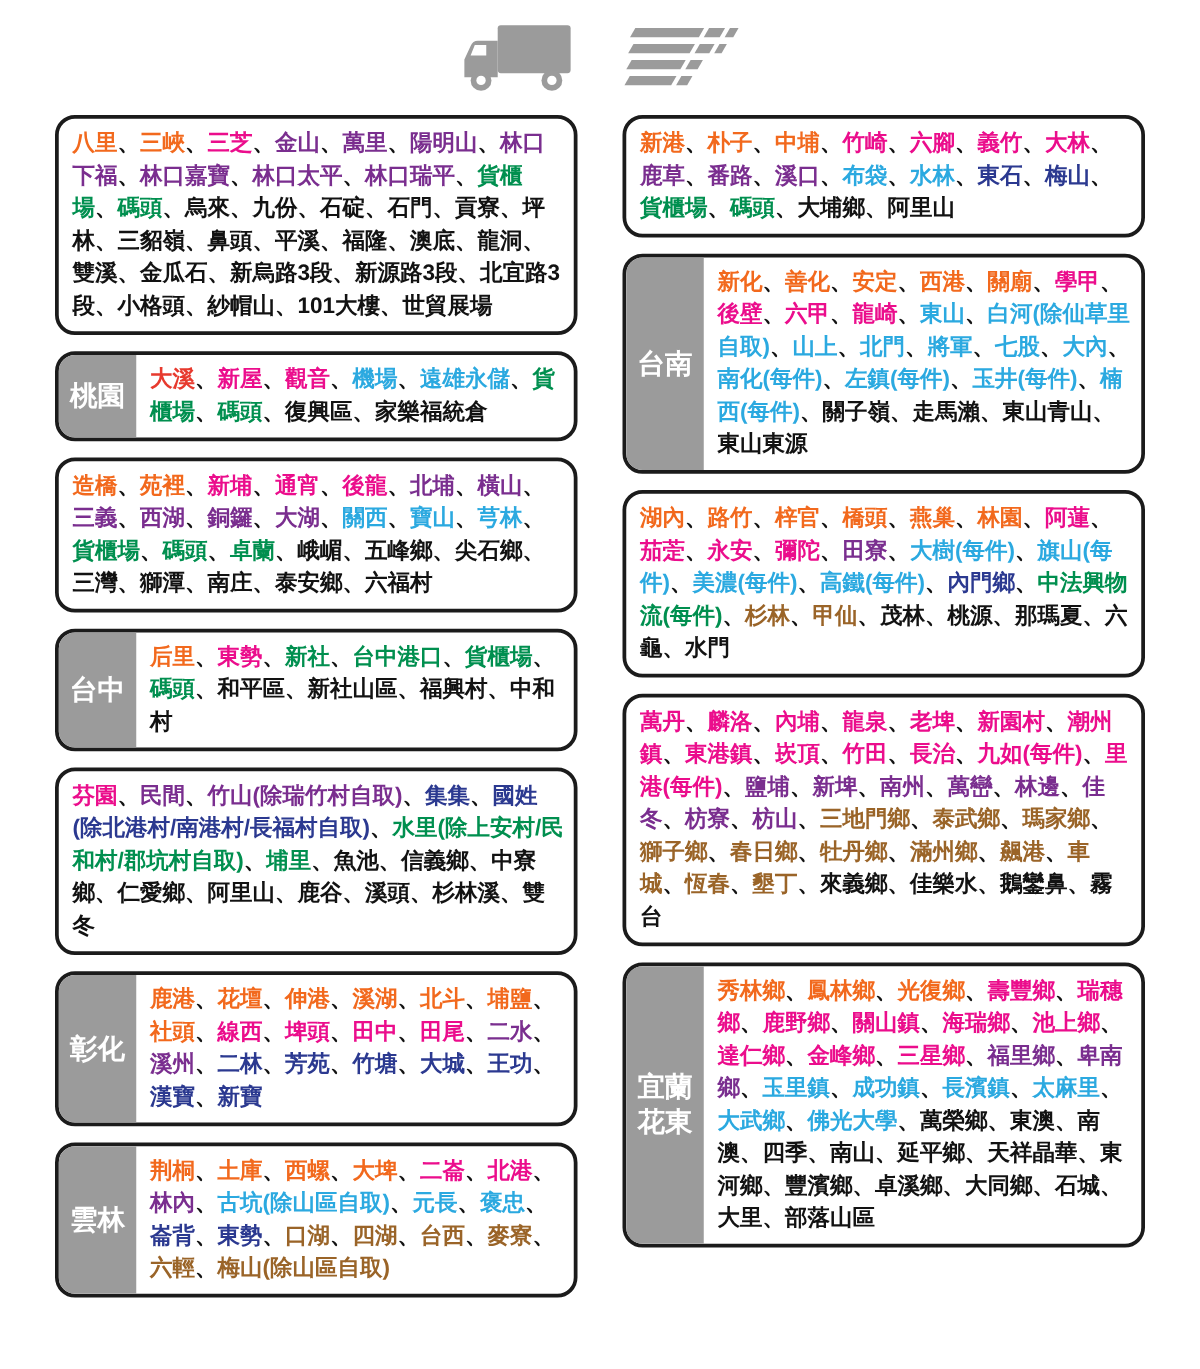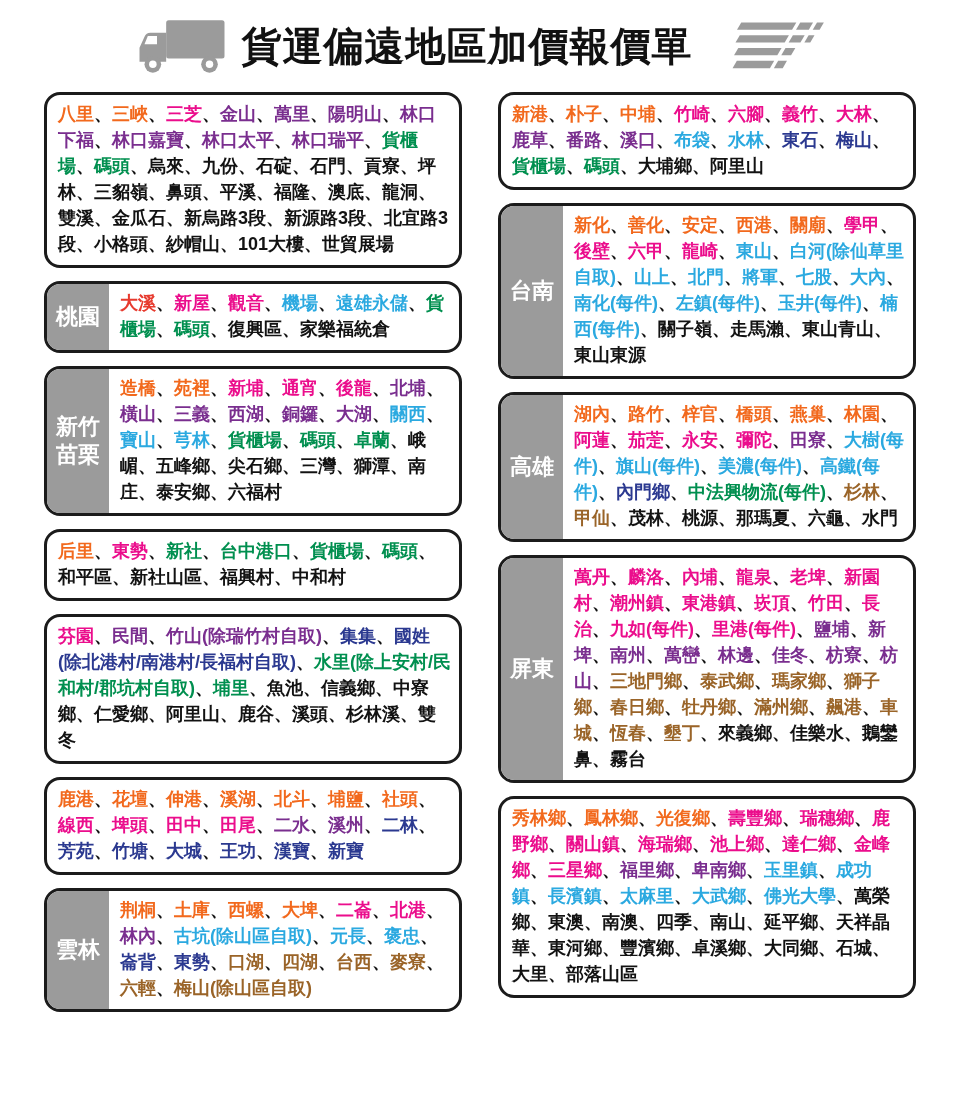--- a/index.html
+++ b/index.html
@@ -41,21 +41,20 @@
       <g fill="#9b9b9b">
         <rect x="36" y="5" width="70" height="46" rx="3"></rect>
         <path d="M36 20 H17 Q12 20 10 25 L4 38 V55 H36 Z"></path>
       </g>
       <path d="M14 24 h11 v10 H10 Z" fill="#ffffff"></path>
       <circle cx="20" cy="58" r="10" fill="#9b9b9b"></circle>
       <circle cx="20" cy="58" r="4.5" fill="#ffffff"></circle>
       <circle cx="88" cy="58" r="10" fill="#9b9b9b"></circle>
       <circle cx="88" cy="58" r="4.5" fill="#ffffff"></circle>
     </svg>
-    <h1 class="title">貨運偏遠地區加價報價單</h1>
     <svg width="118" height="52" viewBox="0 0 120 52">
       <g fill="#9b9b9b" transform="translate(26,0) skewX(-30)">
         <rect x="10" y="2" width="56" height="7.5"></rect>
         <rect x="70" y="2" width="13" height="7.5"></rect>
         <rect x="87" y="2" width="7" height="7.5"></rect>
         <rect x="16" y="15" width="50" height="7.5"></rect>
         <rect x="70" y="15" width="12" height="7.5"></rect>
         <rect x="86" y="15" width="6" height="7.5"></rect>
         <rect x="22" y="28" width="44" height="7.5"></rect>
         <rect x="70" y="28" width="10" height="7.5"></rect>
@@ -70,62 +69,62 @@
         <div class="block">
           <div class="content"><span class="seg" style="color: rgb(242, 105, 29);">八里</span><span class="sep">、</span><span class="seg" style="color: rgb(242, 105, 29);">三峽</span><span class="sep">、</span><span class="seg" style="color: rgb(235, 13, 140);">三芝</span><span class="sep">、</span><span class="seg" style="color: rgb(122, 46, 143);">金山</span><span class="sep">、</span><span class="seg" style="color: rgb(122, 46, 143);">萬里</span><span class="sep">、</span><span class="seg" style="color: rgb(122, 46, 143);">陽明山</span><span class="sep">、</span><span class="seg" style="color: rgb(122, 46, 143);">林口下福</span><span class="sep">、</span><span class="seg" style="color: rgb(122, 46, 143);">林口嘉寶</span><span class="sep">、</span><span class="seg" style="color: rgb(122, 46, 143);">林口太平</span><span class="sep">、</span><span class="seg" style="color: rgb(122, 46, 143);">林口瑞平</span><span class="sep">、</span><span class="seg" style="color: rgb(0, 143, 79);">貨櫃場</span><span class="sep">、</span><span class="seg" style="color: rgb(0, 143, 79);">碼頭</span><span class="sep">、</span><span class="seg" style="color: rgb(18, 18, 18);">烏來</span><span class="sep">、</span><span class="seg" style="color: rgb(18, 18, 18);">九份</span><span class="sep">、</span><span class="seg" style="color: rgb(18, 18, 18);">石碇</span><span class="sep">、</span><span class="seg" style="color: rgb(18, 18, 18);">石門</span><span class="sep">、</span><span class="seg" style="color: rgb(18, 18, 18);">貢寮</span><span class="sep">、</span><span class="seg" style="color: rgb(18, 18, 18);">坪林</span><span class="sep">、</span><span class="seg" style="color: rgb(18, 18, 18);">三貂嶺</span><span class="sep">、</span><span class="seg" style="color: rgb(18, 18, 18);">鼻頭</span><span class="sep">、</span><span class="seg" style="color: rgb(18, 18, 18);">平溪</span><span class="sep">、</span><span class="seg" style="color: rgb(18, 18, 18);">福隆</span><span class="sep">、</span><span class="seg" style="color: rgb(18, 18, 18);">澳底</span><span class="sep">、</span><span class="seg" style="color: rgb(18, 18, 18);">龍洞</span><span class="sep">、</span><span class="seg" style="color: rgb(18, 18, 18);">雙溪</span><span class="sep">、</span><span class="seg" style="color: rgb(18, 18, 18);">金瓜石</span><span class="sep">、</span><span class="seg" style="color: rgb(18, 18, 18);">新烏路3段</span><span class="sep">、</span><span class="seg" style="color: rgb(18, 18, 18);">新源路3段</span><span class="sep">、</span><span class="seg" style="color: rgb(18, 18, 18);">北宜路3段</span><span class="sep">、</span><span class="seg" style="color: rgb(18, 18, 18);">小格頭</span><span class="sep">、</span><span class="seg" style="color: rgb(18, 18, 18);">紗帽山</span><span class="sep">、</span><span class="seg" style="color: rgb(18, 18, 18);">101大樓</span><span class="sep">、</span><span class="seg" style="color: rgb(18, 18, 18);">世貿展場</span></div>
         </div>
         <div class="block">
           <div class="region-label">
             <div>桃園</div>
           </div>
           <div class="content"><span class="seg" style="color: rgb(231, 58, 46);">大溪</span><span class="sep">、</span><span class="seg" style="color: rgb(235, 13, 140);">新屋</span><span class="sep">、</span><span class="seg" style="color: rgb(235, 13, 140);">觀音</span><span class="sep">、</span><span class="seg" style="color: rgb(43, 169, 224);">機場</span><span class="sep">、</span><span class="seg" style="color: rgb(43, 169, 224);">遠雄永儲</span><span class="sep">、</span><span class="seg" style="color: rgb(0, 143, 79);">貨櫃場</span><span class="sep">、</span><span class="seg" style="color: rgb(0, 143, 79);">碼頭</span><span class="sep">、</span><span class="seg" style="color: rgb(18, 18, 18);">復興區</span><span class="sep">、</span><span class="seg" style="color: rgb(18, 18, 18);">家樂福統倉</span></div>
         </div>
         <div class="block">
-          <div class="region-label">
-            <div>新竹</div>
-            <div>苗栗</div>
-          </div>
           <div class="content"><span class="seg" style="color: rgb(242, 105, 29);">造橋</span><span class="sep">、</span><span class="seg" style="color: rgb(242, 105, 29);">苑裡</span><span class="sep">、</span><span class="seg" style="color: rgb(235, 13, 140);">新埔</span><span class="sep">、</span><span class="seg" style="color: rgb(235, 13, 140);">通宵</span><span class="sep">、</span><span class="seg" style="color: rgb(235, 13, 140);">後龍</span><span class="sep">、</span><span class="seg" style="color: rgb(122, 46, 143);">北埔</span><span class="sep">、</span><span class="seg" style="color: rgb(122, 46, 143);">橫山</span><span class="sep">、</span><span class="seg" style="color: rgb(122, 46, 143);">三義</span><span class="sep">、</span><span class="seg" style="color: rgb(122, 46, 143);">西湖</span><span class="sep">、</span><span class="seg" style="color: rgb(122, 46, 143);">銅鑼</span><span class="sep">、</span><span class="seg" style="color: rgb(122, 46, 143);">大湖</span><span class="sep">、</span><span class="seg" style="color: rgb(43, 169, 224);">關西</span><span class="sep">、</span><span class="seg" style="color: rgb(43, 169, 224);">寶山</span><span class="sep">、</span><span class="seg" style="color: rgb(43, 169, 224);">芎林</span><span class="sep">、</span><span class="seg" style="color: rgb(0, 143, 79);">貨櫃場</span><span class="sep">、</span><span class="seg" style="color: rgb(0, 143, 79);">碼頭</span><span class="sep">、</span><span class="seg" style="color: rgb(0, 143, 79);">卓蘭</span><span class="sep">、</span><span class="seg" style="color: rgb(18, 18, 18);">峨嵋</span><span class="sep">、</span><span class="seg" style="color: rgb(18, 18, 18);">五峰鄉</span><span class="sep">、</span><span class="seg" style="color: rgb(18, 18, 18);">尖石鄉</span><span class="sep">、</span><span class="seg" style="color: rgb(18, 18, 18);">三灣</span><span class="sep">、</span><span class="seg" style="color: rgb(18, 18, 18);">獅潭</span><span class="sep">、</span><span class="seg" style="color: rgb(18, 18, 18);">南庄</span><span class="sep">、</span><span class="seg" style="color: rgb(18, 18, 18);">泰安鄉</span><span class="sep">、</span><span class="seg" style="color: rgb(18, 18, 18);">六福村</span></div>
         </div>
         <div class="block">
+          <div class="region-label">
+            <div>台中</div>
+          </div>
           <div class="content"><span class="seg" style="color: rgb(242, 105, 29);">后里</span><span class="sep">、</span><span class="seg" style="color: rgb(235, 13, 140);">東勢</span><span class="sep">、</span><span class="seg" style="color: rgb(0, 143, 79);">新社</span><span class="sep">、</span><span class="seg" style="color: rgb(0, 143, 79);">台中港口</span><span class="sep">、</span><span class="seg" style="color: rgb(0, 143, 79);">貨櫃場</span><span class="sep">、</span><span class="seg" style="color: rgb(0, 143, 79);">碼頭</span><span class="sep">、</span><span class="seg" style="color: rgb(18, 18, 18);">和平區</span><span class="sep">、</span><span class="seg" style="color: rgb(18, 18, 18);">新社山區</span><span class="sep">、</span><span class="seg" style="color: rgb(18, 18, 18);">福興村</span><span class="sep">、</span><span class="seg" style="color: rgb(18, 18, 18);">中和村</span></div>
         </div>
         <div class="block">
           <div class="content"><span class="seg" style="color: rgb(235, 13, 140);">芬園</span><span class="sep">、</span><span class="seg" style="color: rgb(122, 46, 143);">民間</span><span class="sep">、</span><span class="seg" style="color: rgb(122, 46, 143);">竹山(除瑞竹村自取)</span><span class="sep">、</span><span class="seg" style="color: rgb(43, 57, 144);">集集</span><span class="sep">、</span><span class="seg" style="color: rgb(43, 57, 144);">國姓(除北港村/南港村/長福村自取)</span><span class="sep">、</span><span class="seg" style="color: rgb(0, 143, 79);">水里(除上安村/民和村/郡坑村自取)</span><span class="sep">、</span><span class="seg" style="color: rgb(0, 143, 79);">埔里</span><span class="sep">、</span><span class="seg" style="color: rgb(18, 18, 18);">魚池</span><span class="sep">、</span><span class="seg" style="color: rgb(18, 18, 18);">信義鄉</span><span class="sep">、</span><span class="seg" style="color: rgb(18, 18, 18);">中寮鄉</span><span class="sep">、</span><span class="seg" style="color: rgb(18, 18, 18);">仁愛鄉</span><span class="sep">、</span><span class="seg" style="color: rgb(18, 18, 18);">阿里山</span><span class="sep">、</span><span class="seg" style="color: rgb(18, 18, 18);">鹿谷</span><span class="sep">、</span><span class="seg" style="color: rgb(18, 18, 18);">溪頭</span><span class="sep">、</span><span class="seg" style="color: rgb(18, 18, 18);">杉林溪</span><span class="sep">、</span><span class="seg" style="color: rgb(18, 18, 18);">雙冬</span></div>
         </div>
         <div class="block">
+          <div class="region-label">
+            <div>彰化</div>
+          </div>
           <div class="content"><span class="seg" style="color: rgb(242, 105, 29);">鹿港</span><span class="sep">、</span><span class="seg" style="color: rgb(242, 105, 29);">花壇</span><span class="sep">、</span><span class="seg" style="color: rgb(242, 105, 29);">伸港</span><span class="sep">、</span><span class="seg" style="color: rgb(242, 105, 29);">溪湖</span><span class="sep">、</span><span class="seg" style="color: rgb(242, 105, 29);">北斗</span><span class="sep">、</span><span class="seg" style="color: rgb(242, 105, 29);">埔鹽</span><span class="sep">、</span><span class="seg" style="color: rgb(242, 105, 29);">社頭</span><span class="sep">、</span><span class="seg" style="color: rgb(235, 13, 140);">線西</span><span class="sep">、</span><span class="seg" style="color: rgb(235, 13, 140);">埤頭</span><span class="sep">、</span><span class="seg" style="color: rgb(235, 13, 140);">田中</span><span class="sep">、</span><span class="seg" style="color: rgb(235, 13, 140);">田尾</span><span class="sep">、</span><span class="seg" style="color: rgb(122, 46, 143);">二水</span><span class="sep">、</span><span class="seg" style="color: rgb(122, 46, 143);">溪州</span><span class="sep">、</span><span class="seg" style="color: rgb(43, 57, 144);">二林</span><span class="sep">、</span><span class="seg" style="color: rgb(43, 57, 144);">芳苑</span><span class="sep">、</span><span class="seg" style="color: rgb(43, 57, 144);">竹塘</span><span class="sep">、</span><span class="seg" style="color: rgb(43, 57, 144);">大城</span><span class="sep">、</span><span class="seg" style="color: rgb(43, 57, 144);">王功</span><span class="sep">、</span><span class="seg" style="color: rgb(43, 57, 144);">漢寶</span><span class="sep">、</span><span class="seg" style="color: rgb(43, 57, 144);">新寶</span></div>
         </div>
         <div class="block">
           <div class="region-label">
             <div>雲林</div>
           </div>
           <div class="content"><span class="seg" style="color: rgb(242, 105, 29);">荆桐</span><span class="sep">、</span><span class="seg" style="color: rgb(242, 105, 29);">土庫</span><span class="sep">、</span><span class="seg" style="color: rgb(242, 105, 29);">西螺</span><span class="sep">、</span><span class="seg" style="color: rgb(242, 105, 29);">大埤</span><span class="sep">、</span><span class="seg" style="color: rgb(235, 13, 140);">二崙</span><span class="sep">、</span><span class="seg" style="color: rgb(235, 13, 140);">北港</span><span class="sep">、</span><span class="seg" style="color: rgb(122, 46, 143);">林內</span><span class="sep">、</span><span class="seg" style="color: rgb(43, 169, 224);">古坑(除山區自取)</span><span class="sep">、</span><span class="seg" style="color: rgb(43, 169, 224);">元長</span><span class="sep">、</span><span class="seg" style="color: rgb(43, 169, 224);">褒忠</span><span class="sep">、</span><span class="seg" style="color: rgb(43, 57, 144);">崙背</span><span class="sep">、</span><span class="seg" style="color: rgb(43, 57, 144);">東勢</span><span class="sep">、</span><span class="seg" style="color: rgb(154, 100, 40);">口湖</span><span class="sep">、</span><span class="seg" style="color: rgb(154, 100, 40);">四湖</span><span class="sep">、</span><span class="seg" style="color: rgb(154, 100, 40);">台西</span><span class="sep">、</span><span class="seg" style="color: rgb(154, 100, 40);">麥寮</span><span class="sep">、</span><span class="seg" style="color: rgb(154, 100, 40);">六輕</span><span class="sep">、</span><span class="seg" style="color: rgb(154, 100, 40);">梅山(除山區自取)</span></div>
         </div>
       </div>
     <div class="col" id="col-1">
         <div class="block">
           <div class="content"><span class="seg" style="color: rgb(242, 105, 29);">新港</span><span class="sep">、</span><span class="seg" style="color: rgb(242, 105, 29);">朴子</span><span class="sep">、</span><span class="seg" style="color: rgb(242, 105, 29);">中埔</span><span class="sep">、</span><span class="seg" style="color: rgb(235, 13, 140);">竹崎</span><span class="sep">、</span><span class="seg" style="color: rgb(235, 13, 140);">六腳</span><span class="sep">、</span><span class="seg" style="color: rgb(235, 13, 140);">義竹</span><span class="sep">、</span><span class="seg" style="color: rgb(235, 13, 140);">大林</span><span class="sep">、</span><span class="seg" style="color: rgb(122, 46, 143);">鹿草</span><span class="sep">、</span><span class="seg" style="color: rgb(122, 46, 143);">番路</span><span class="sep">、</span><span class="seg" style="color: rgb(122, 46, 143);">溪口</span><span class="sep">、</span><span class="seg" style="color: rgb(43, 169, 224);">布袋</span><span class="sep">、</span><span class="seg" style="color: rgb(43, 169, 224);">水林</span><span class="sep">、</span><span class="seg" style="color: rgb(43, 57, 144);">東石</span><span class="sep">、</span><span class="seg" style="color: rgb(43, 57, 144);">梅山</span><span class="sep">、</span><span class="seg" style="color: rgb(0, 143, 79);">貨櫃場</span><span class="sep">、</span><span class="seg" style="color: rgb(0, 143, 79);">碼頭</span><span class="sep">、</span><span class="seg" style="color: rgb(18, 18, 18);">大埔鄉</span><span class="sep">、</span><span class="seg" style="color: rgb(18, 18, 18);">阿里山</span></div>
         </div>
         <div class="block">
           <div class="region-label">
             <div>台南</div>
           </div>
           <div class="content"><span class="seg" style="color: rgb(242, 105, 29);">新化</span><span class="sep">、</span><span class="seg" style="color: rgb(242, 105, 29);">善化</span><span class="sep">、</span><span class="seg" style="color: rgb(242, 105, 29);">安定</span><span class="sep">、</span><span class="seg" style="color: rgb(242, 105, 29);">西港</span><span class="sep">、</span><span class="seg" style="color: rgb(242, 105, 29);">關廟</span><span class="sep">、</span><span class="seg" style="color: rgb(235, 13, 140);">學甲</span><span class="sep">、</span><span class="seg" style="color: rgb(235, 13, 140);">後壁</span><span class="sep">、</span><span class="seg" style="color: rgb(235, 13, 140);">六甲</span><span class="sep">、</span><span class="seg" style="color: rgb(235, 13, 140);">龍崎</span><span class="sep">、</span><span class="seg" style="color: rgb(43, 169, 224);">東山</span><span class="sep">、</span><span class="seg" style="color: rgb(43, 169, 224);">白河(除仙草里自取)</span><span class="sep">、</span><span class="seg" style="color: rgb(43, 169, 224);">山上</span><span class="sep">、</span><span class="seg" style="color: rgb(43, 169, 224);">北門</span><span class="sep">、</span><span class="seg" style="color: rgb(43, 169, 224);">將軍</span><span class="sep">、</span><span class="seg" style="color: rgb(43, 169, 224);">七股</span><span class="sep">、</span><span class="seg" style="color: rgb(43, 169, 224);">大內</span><span class="sep">、</span><span class="seg" style="color: rgb(43, 169, 224);">南化(每件)</span><span class="sep">、</span><span class="seg" style="color: rgb(43, 169, 224);">左鎮(每件)</span><span class="sep">、</span><span class="seg" style="color: rgb(43, 169, 224);">玉井(每件)</span><span class="sep">、</span><span class="seg" style="color: rgb(43, 169, 224);">楠西(每件)</span><span class="sep">、</span><span class="seg" style="color: rgb(18, 18, 18);">關子嶺</span><span class="sep">、</span><span class="seg" style="color: rgb(18, 18, 18);">走馬瀨</span><span class="sep">、</span><span class="seg" style="color: rgb(18, 18, 18);">東山青山</span><span class="sep">、</span><span class="seg" style="color: rgb(18, 18, 18);">東山東源</span></div>
         </div>
         <div class="block">
-          <div class="region-label">
-            <div>高雄</div>
-          </div>
           <div class="content"><span class="seg" style="color: rgb(242, 105, 29);">湖內</span><span class="sep">、</span><span class="seg" style="color: rgb(242, 105, 29);">路竹</span><span class="sep">、</span><span class="seg" style="color: rgb(242, 105, 29);">梓官</span><span class="sep">、</span><span class="seg" style="color: rgb(242, 105, 29);">橋頭</span><span class="sep">、</span><span class="seg" style="color: rgb(242, 105, 29);">燕巢</span><span class="sep">、</span><span class="seg" style="color: rgb(242, 105, 29);">林園</span><span class="sep">、</span><span class="seg" style="color: rgb(235, 13, 140);">阿蓮</span><span class="sep">、</span><span class="seg" style="color: rgb(235, 13, 140);">茄萣</span><span class="sep">、</span><span class="seg" style="color: rgb(235, 13, 140);">永安</span><span class="sep">、</span><span class="seg" style="color: rgb(235, 13, 140);">彌陀</span><span class="sep">、</span><span class="seg" style="color: rgb(122, 46, 143);">田寮</span><span class="sep">、</span><span class="seg" style="color: rgb(43, 169, 224);">大樹(每件)</span><span class="sep">、</span><span class="seg" style="color: rgb(43, 169, 224);">旗山(每件)</span><span class="sep">、</span><span class="seg" style="color: rgb(43, 169, 224);">美濃(每件)</span><span class="sep">、</span><span class="seg" style="color: rgb(43, 169, 224);">高鐵(每件)</span><span class="sep">、</span><span class="seg" style="color: rgb(43, 57, 144);">內門鄉</span><span class="sep">、</span><span class="seg" style="color: rgb(0, 143, 79);">中法興物流(每件)</span><span class="sep">、</span><span class="seg" style="color: rgb(154, 100, 40);">杉林</span><span class="sep">、</span><span class="seg" style="color: rgb(154, 100, 40);">甲仙</span><span class="sep">、</span><span class="seg" style="color: rgb(18, 18, 18);">茂林</span><span class="sep">、</span><span class="seg" style="color: rgb(18, 18, 18);">桃源</span><span class="sep">、</span><span class="seg" style="color: rgb(18, 18, 18);">那瑪夏</span><span class="sep">、</span><span class="seg" style="color: rgb(18, 18, 18);">六龜</span><span class="sep">、</span><span class="seg" style="color: rgb(18, 18, 18);">水門</span></div>
         </div>
         <div class="block">
-          <div class="region-label">
-            <div>屏東</div>
-          </div>
           <div class="content"><span class="seg" style="color: rgb(235, 13, 140);">萬丹</span><span class="sep">、</span><span class="seg" style="color: rgb(235, 13, 140);">麟洛</span><span class="sep">、</span><span class="seg" style="color: rgb(235, 13, 140);">內埔</span><span class="sep">、</span><span class="seg" style="color: rgb(235, 13, 140);">龍泉</span><span class="sep">、</span><span class="seg" style="color: rgb(235, 13, 140);">老埤</span><span class="sep">、</span><span class="seg" style="color: rgb(235, 13, 140);">新園村</span><span class="sep">、</span><span class="seg" style="color: rgb(235, 13, 140);">潮州鎮</span><span class="sep">、</span><span class="seg" style="color: rgb(235, 13, 140);">東港鎮</span><span class="sep">、</span><span class="seg" style="color: rgb(235, 13, 140);">崁頂</span><span class="sep">、</span><span class="seg" style="color: rgb(235, 13, 140);">竹田</span><span class="sep">、</span><span class="seg" style="color: rgb(235, 13, 140);">長治</span><span class="sep">、</span><span class="seg" style="color: rgb(235, 13, 140);">九如(每件)</span><span class="sep">、</span><span class="seg" style="color: rgb(235, 13, 140);">里港(每件)</span><span class="sep">、</span><span class="seg" style="color: rgb(122, 46, 143);">鹽埔</span><span class="sep">、</span><span class="seg" style="color: rgb(122, 46, 143);">新埤</span><span class="sep">、</span><span class="seg" style="color: rgb(122, 46, 143);">南州</span><span class="sep">、</span><span class="seg" style="color: rgb(122, 46, 143);">萬巒</span><span class="sep">、</span><span class="seg" style="color: rgb(122, 46, 143);">林邊</span><span class="sep">、</span><span class="seg" style="color: rgb(122, 46, 143);">佳冬</span><span class="sep">、</span><span class="seg" style="color: rgb(122, 46, 143);">枋寮</span><span class="sep">、</span><span class="seg" style="color: rgb(122, 46, 143);">枋山</span><span class="sep">、</span><span class="seg" style="color: rgb(154, 100, 40);">三地門鄉</span><span class="sep">、</span><span class="seg" style="color: rgb(154, 100, 40);">泰武鄉</span><span class="sep">、</span><span class="seg" style="color: rgb(154, 100, 40);">瑪家鄉</span><span class="sep">、</span><span class="seg" style="color: rgb(154, 100, 40);">獅子鄉</span><span class="sep">、</span><span class="seg" style="color: rgb(154, 100, 40);">春日鄉</span><span class="sep">、</span><span class="seg" style="color: rgb(154, 100, 40);">牡丹鄉</span><span class="sep">、</span><span class="seg" style="color: rgb(154, 100, 40);">滿州鄉</span><span class="sep">、</span><span class="seg" style="color: rgb(154, 100, 40);">飆港</span><span class="sep">、</span><span class="seg" style="color: rgb(154, 100, 40);">車城</span><span class="sep">、</span><span class="seg" style="color: rgb(154, 100, 40);">恆春</span><span class="sep">、</span><span class="seg" style="color: rgb(154, 100, 40);">墾丁</span><span class="sep">、</span><span class="seg" style="color: rgb(18, 18, 18);">來義鄉</span><span class="sep">、</span><span class="seg" style="color: rgb(18, 18, 18);">佳樂水</span><span class="sep">、</span><span class="seg" style="color: rgb(18, 18, 18);">鵝鑾鼻</span><span class="sep">、</span><span class="seg" style="color: rgb(18, 18, 18);">霧台</span></div>
         </div>
         <div class="block">
+          <div class="region-label">
+            <div>宜蘭</div>
+            <div>花東</div>
+          </div>
           <div class="content"><span class="seg" style="color: rgb(242, 105, 29);">秀林鄉</span><span class="sep">、</span><span class="seg" style="color: rgb(242, 105, 29);">鳳林鄉</span><span class="sep">、</span><span class="seg" style="color: rgb(242, 105, 29);">光復鄉</span><span class="sep">、</span><span class="seg" style="color: rgb(235, 13, 140);">壽豐鄉</span><span class="sep">、</span><span class="seg" style="color: rgb(235, 13, 140);">瑞穗鄉</span><span class="sep">、</span><span class="seg" style="color: rgb(235, 13, 140);">鹿野鄉</span><span class="sep">、</span><span class="seg" style="color: rgb(235, 13, 140);">關山鎮</span><span class="sep">、</span><span class="seg" style="color: rgb(235, 13, 140);">海瑞鄉</span><span class="sep">、</span><span class="seg" style="color: rgb(235, 13, 140);">池上鄉</span><span class="sep">、</span><span class="seg" style="color: rgb(235, 13, 140);">達仁鄉</span><span class="sep">、</span><span class="seg" style="color: rgb(235, 13, 140);">金峰鄉</span><span class="sep">、</span><span class="seg" style="color: rgb(235, 13, 140);">三星鄉</span><span class="sep">、</span><span class="seg" style="color: rgb(122, 46, 143);">福里鄉</span><span class="sep">、</span><span class="seg" style="color: rgb(122, 46, 143);">卑南鄉</span><span class="sep">、</span><span class="seg" style="color: rgb(43, 169, 224);">玉里鎮</span><span class="sep">、</span><span class="seg" style="color: rgb(43, 169, 224);">成功鎮</span><span class="sep">、</span><span class="seg" style="color: rgb(43, 169, 224);">長濱鎮</span><span class="sep">、</span><span class="seg" style="color: rgb(43, 169, 224);">太麻里</span><span class="sep">、</span><span class="seg" style="color: rgb(43, 169, 224);">大武鄉</span><span class="sep">、</span><span class="seg" style="color: rgb(43, 169, 224);">佛光大學</span><span class="sep">、</span><span class="seg" style="color: rgb(18, 18, 18);">萬榮鄉</span><span class="sep">、</span><span class="seg" style="color: rgb(18, 18, 18);">東澳</span><span class="sep">、</span><span class="seg" style="color: rgb(18, 18, 18);">南澳</span><span class="sep">、</span><span class="seg" style="color: rgb(18, 18, 18);">四季</span><span class="sep">、</span><span class="seg" style="color: rgb(18, 18, 18);">南山</span><span class="sep">、</span><span class="seg" style="color: rgb(18, 18, 18);">延平鄉</span><span class="sep">、</span><span class="seg" style="color: rgb(18, 18, 18);">天祥晶華</span><span class="sep">、</span><span class="seg" style="color: rgb(18, 18, 18);">東河鄉</span><span class="sep">、</span><span class="seg" style="color: rgb(18, 18, 18);">豐濱鄉</span><span class="sep">、</span><span class="seg" style="color: rgb(18, 18, 18);">卓溪鄉</span><span class="sep">、</span><span class="seg" style="color: rgb(18, 18, 18);">大同鄉</span><span class="sep">、</span><span class="seg" style="color: rgb(18, 18, 18);">石城</span><span class="sep">、</span><span class="seg" style="color: rgb(18, 18, 18);">大里</span><span class="sep">、</span><span class="seg" style="color: rgb(18, 18, 18);">部落山區</span></div>
         </div>
       </div>
   </div>
 </div>
 
 </body></html>

